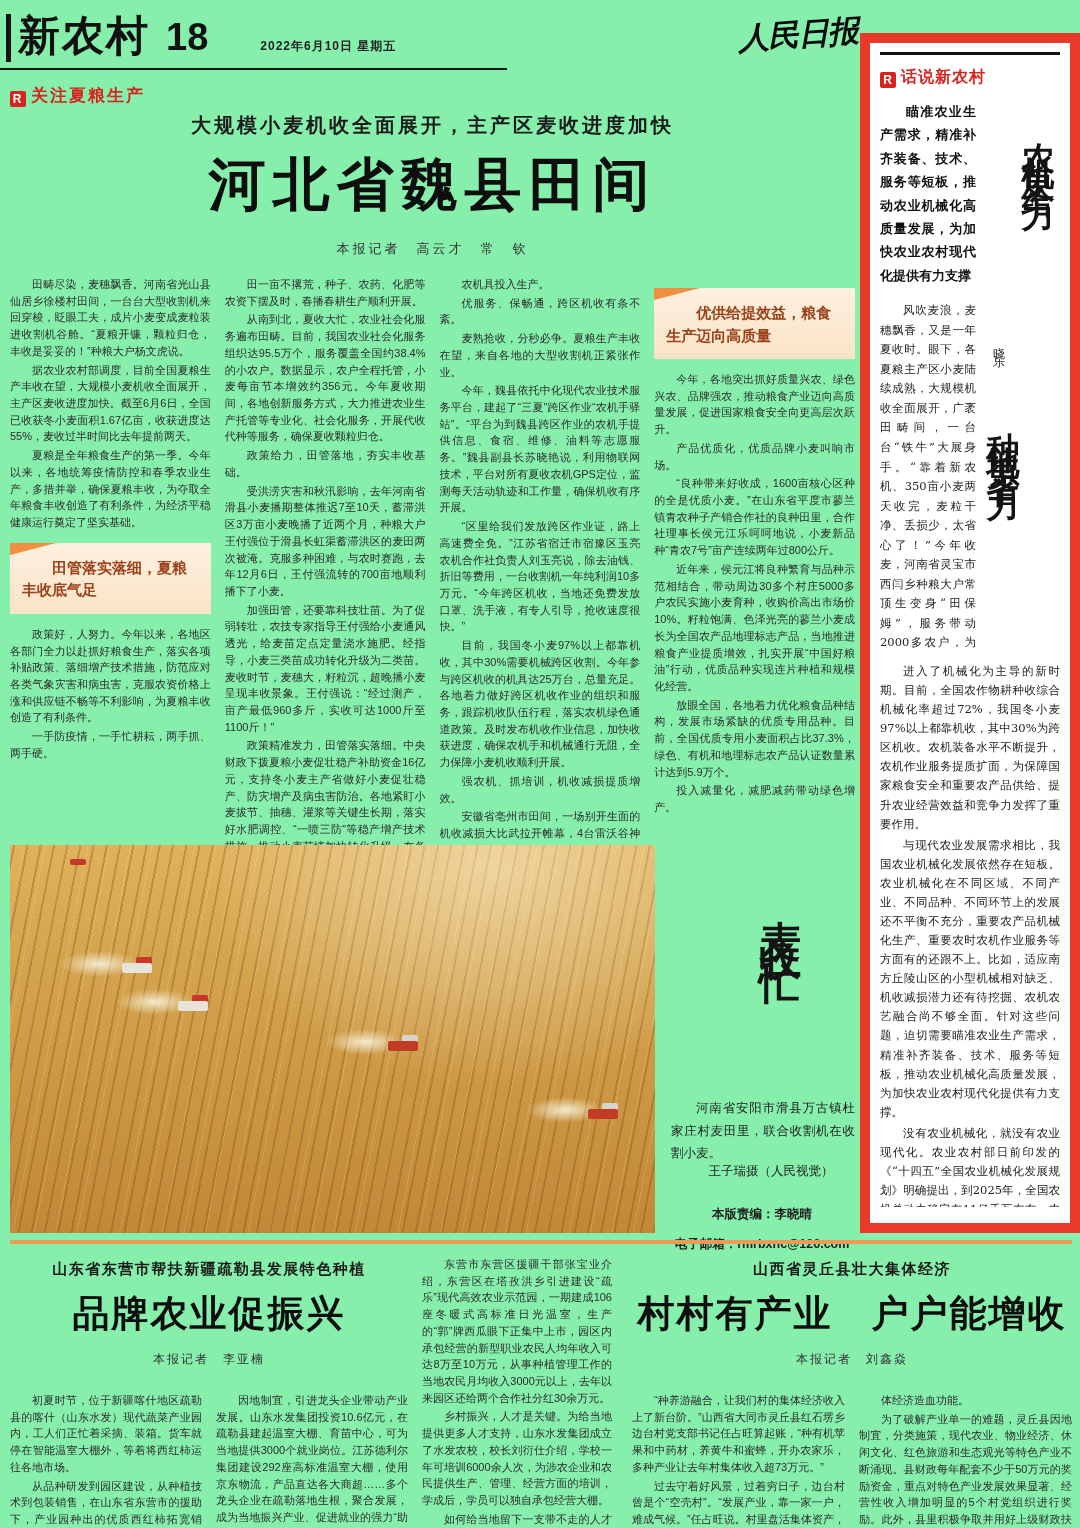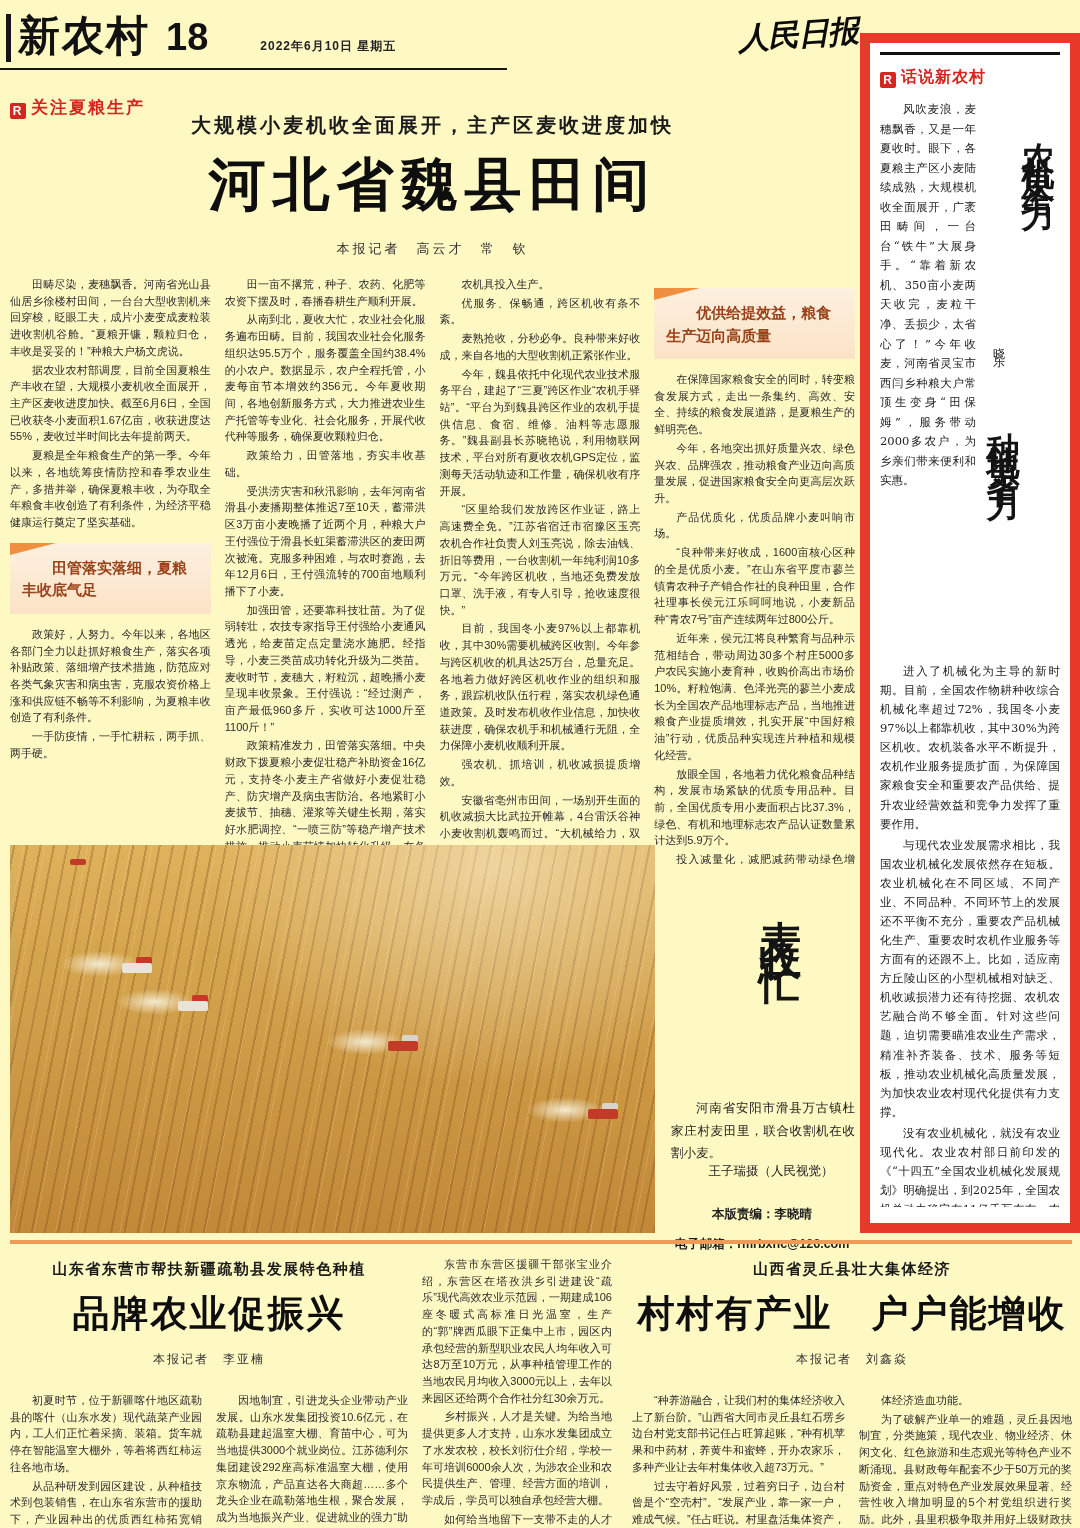--- a/index.html
+++ b/index.html
@@ -1,31 +1,31 @@
 <!DOCTYPE html>
 <html><head>
 <meta charset="utf-8">
 <style>
   html,body{margin:0;padding:0;}
   body{font-family:"Liberation Sans",sans-serif;background:#e9e9e9;}
-  .page{position:relative;width:1080px;height:1528px;background:#fef9c3;overflow:hidden;margin:0 auto;color:#222;}
+  .page{position:relative;width:1080px;height:1528px;background:#86efac;overflow:hidden;margin:0 auto;color:#222;}
 
   
   .mast{position:absolute;left:0;top:6px;width:860px;height:58px;}
   .mast-bar{position:absolute;left:6px;top:8px;width:5px;height:48px;background:#151515;}
   .mast-row{position:absolute;left:18px;top:2px;display:flex;align-items:baseline;}
   .sec-name{font-size:42px;font-weight:900;letter-spacing:2px;color:#111;}
   .page-num{font-size:38px;font-weight:700;margin-left:16px;color:#111;}
   .date-line{font-size:12px;font-weight:700;margin-left:52px;color:#222;letter-spacing:1px;}
   .header-rule{position:absolute;left:0;top:62px;width:507px;height:2px;background:#151515;}
   .paper-logo{position:absolute;right:2px;top:8px;font-family:"DejaVu Serif",serif;font-style:italic;font-weight:900;font-size:31px;letter-spacing:-1px;color:#0c0c0c;transform:rotate(-4deg);}
 
   
   .r-badge{display:inline-block;width:16px;height:16px;background:#d6251f;color:#fff;font-size:12px;font-weight:900;text-align:center;line-height:16px;border-radius:2px;margin-right:5px;vertical-align:-2px;}
-  .label-left{position:absolute;left:10px;top:96px;color:#d6251f;font-size:17px;font-weight:900;letter-spacing:2px;}
+  .label-left{position:absolute;left:10px;top:84px;color:#d6251f;font-size:17px;font-weight:900;letter-spacing:2px;}
 
   
   .main-article{position:absolute;left:10px;top:112px;width:845px;}
   .kicker{text-align:center;font-size:20px;font-weight:700;letter-spacing:3px;color:#1b1b1b;}
   .headline{margin:8px 0 0;text-align:center;font-size:57px;font-weight:900;letter-spacing:7px;color:#0e0e0e;font-family:"Liberation Sans",sans-serif;}
   .byline{margin-top:16px;text-align:center;font-family:"DejaVu Serif",serif;font-size:13px;letter-spacing:3px;color:#333;}
   .cols{display:flex;gap:14px;margin-top:18px;height:588px;}
   .col{flex:1;overflow:hidden;font-size:11px;line-height:1.52;color:#2b2b2b;}
   .para{margin:0 0 2px;text-indent:2em;text-align:justify;}
   .lead-box{position:relative;margin:12px 0 12px;padding:14px 10px 12px 12px;background:linear-gradient(180deg,#fdf0e0,#fbe3c6);font-weight:900;font-size:15px;line-height:1.5;color:#9a421a;text-indent:2em;}
@@ -129,32 +129,31 @@
             <p class="para">受洪涝灾害和秋汛影响，去年河南省滑县小麦播期整体推迟7至10天，蓄滞洪区3万亩小麦晚播了近两个月，种粮大户王付强位于滑县长虹渠蓄滞洪区的麦田两次被淹。克服多种困难，与农时赛跑，去年12月6日，王付强流转的700亩地顺利播下了小麦。</p>
             <p class="para">加强田管，还要靠科技壮苗。为了促弱转壮，农技专家指导王付强给小麦通风透光，给麦苗定点定量浇水施肥。经指导，小麦三类苗成功转化升级为二类苗。麦收时节，麦穗大，籽粒沉，超晚播小麦呈现丰收景象。王付强说：“经过测产，亩产最低960多斤，实收可达1000斤至1100斤！”</p>
             <p class="para">政策精准发力，田管落实落细。中央财政下拨夏粮小麦促壮稳产补助资金16亿元，支持冬小麦主产省做好小麦促壮稳产、防灾增产及病虫害防治。各地紧盯小麦拔节、抽穗、灌浆等关键生长期，落实好水肥调控、“一喷三防”等稳产增产技术措施，推动小麦苗情加快转化升级。在各方共同努力下，全国3.36亿亩冬小麦长势与常年基本持平，打下了夏粮丰收基础。</p>
           </div>
 
       </div>
       <div class="col">
         <div>
             <p class="para">农机具投入生产。</p>
             <p class="para">优服务、保畅通，跨区机收有条不紊。</p>
-            <p class="para">麦熟抢收，分秒必争。良种带来好收成，来自各地的大型收割机正紧张作业。</p>
+            <p class="para">麦熟抢收，分秒必争。夏粮生产丰收在望，来自各地的大型收割机正紧张作业。</p>
             <p class="para">今年，魏县依托中化现代农业技术服务平台，建起了“三夏”跨区作业“农机手驿站”。“平台为到魏县跨区作业的农机手提供信息、食宿、维修、油料等志愿服务。”魏县副县长苏晓艳说，利用物联网技术，平台对所有夏收农机GPS定位，监测每天活动轨迹和工作量，确保机收有序开展。</p>
             <p class="para">“区里给我们发放跨区作业证，路上高速费全免。”江苏省宿迁市宿豫区玉亮农机合作社负责人刘玉亮说，除去油钱、折旧等费用，一台收割机一年纯利润10多万元。“今年跨区机收，当地还免费发放口罩、洗手液，有专人引导，抢收速度很快。”</p>
             <p class="para">目前，我国冬小麦97%以上都靠机收，其中30%需要机械跨区收割。今年参与跨区机收的机具达25万台，总量充足。各地着力做好跨区机收作业的组织和服务，跟踪机收队伍行程，落实农机绿色通道政策。及时发布机收作业信息，加快收获进度，确保农机手和机械通行无阻，全力保障小麦机收顺利开展。</p>
             <p class="para">强农机、抓培训，机收减损提质增效。</p>
             <p class="para">安徽省亳州市田间，一场别开生面的机收减损大比武拉开帷幕，4台雷沃谷神小麦收割机轰鸣而过。“大机械给力，双筛抛撒丰低、清洁度高，行进速度可据小麦干湿度实时调整，一天轻松能收200亩麦田。”今年50岁的农机手刘计划说，“以前比谁收得快，现在比谁损失少，就是要多打粮，打好粮。”</p>
           </div>
       </div>
       <div class="col">
         <div class="lead-box"><span>优供给提效益，粮食生产迈向高质量</span></div>
         <div>
-            <p class="para">在保障国家粮食安全的同时，转变粮食发展方式，走出一条集约、高效、安全、持续的粮食发展道路，是夏粮生产的鲜明亮色。</p>
             <p class="para">今年，各地突出抓好质量兴农、绿色兴农、品牌强农，推动粮食产业迈向高质量发展，促进国家粮食安全向更高层次跃升。</p>
             <p class="para">产品优质化，优质品牌小麦叫响市场。</p>
             <p class="para">“良种带来好收成，1600亩核心区种的全是优质小麦。”在山东省平度市蓼兰镇青农种子产销合作社的良种田里，合作社理事长侯元江乐呵呵地说，小麦新品种“青农7号”亩产连续两年过800公斤。</p>
             <p class="para">近年来，侯元江将良种繁育与品种示范相结合，带动周边30多个村庄5000多户农民实施小麦育种，收购价高出市场价10%。籽粒饱满、色泽光亮的蓼兰小麦成长为全国农产品地理标志产品，当地推进粮食产业提质增效，扎实开展“中国好粮油”行动，优质品种实现连片种植和规模化经营。</p>
             <p class="para">放眼全国，各地着力优化粮食品种结构，发展市场紧缺的优质专用品种。目前，全国优质专用小麦面积占比37.3%，绿色、有机和地理标志农产品认证数量累计达到5.9万个。</p>
             <p class="para">投入减量化，减肥减药带动绿色增产。</p>
           </div>
       </div>
     </div>
   </section>
@@ -237,20 +236,21 @@
     </article>
   </section>
 
   <aside class="commentary">
     <div class="c-rule"></div>
     <div class="c-label">
       <span class="r-badge">R</span><span>话说新农村</span>
     </div>
     <div class="c-top">
       <div class="c-left">
+        <p class="c-intro">瞄准农业生产需求，精准补齐装备、技术、服务等短板，推动农业机械化高质量发展，为加快农业农村现代化提供有力支撑</p>
         <div class="c-narrow">
             <p class="para">风吹麦浪，麦穗飘香，又是一年夏收时。眼下，各夏粮主产区小麦陆续成熟，大规模机收全面展开，广袤田畴间，一台台“铁牛”大展身手。“靠着新农机、350亩小麦两天收完，麦粒干净、丢损少，太省心了！”今年收麦，河南省灵宝市西闫乡种粮大户常顶生变身“田保姆”，服务带动2000多农户，为乡亲们带来便利和实惠。</p>
           </div>
       </div>
       <div class="c-right">
         <span class="vh vh1">农机更给力</span>
         <span class="vh vh2">种地更省力</span>
         <span class="vauthor">晓乐</span>
       </div>
     </div>

